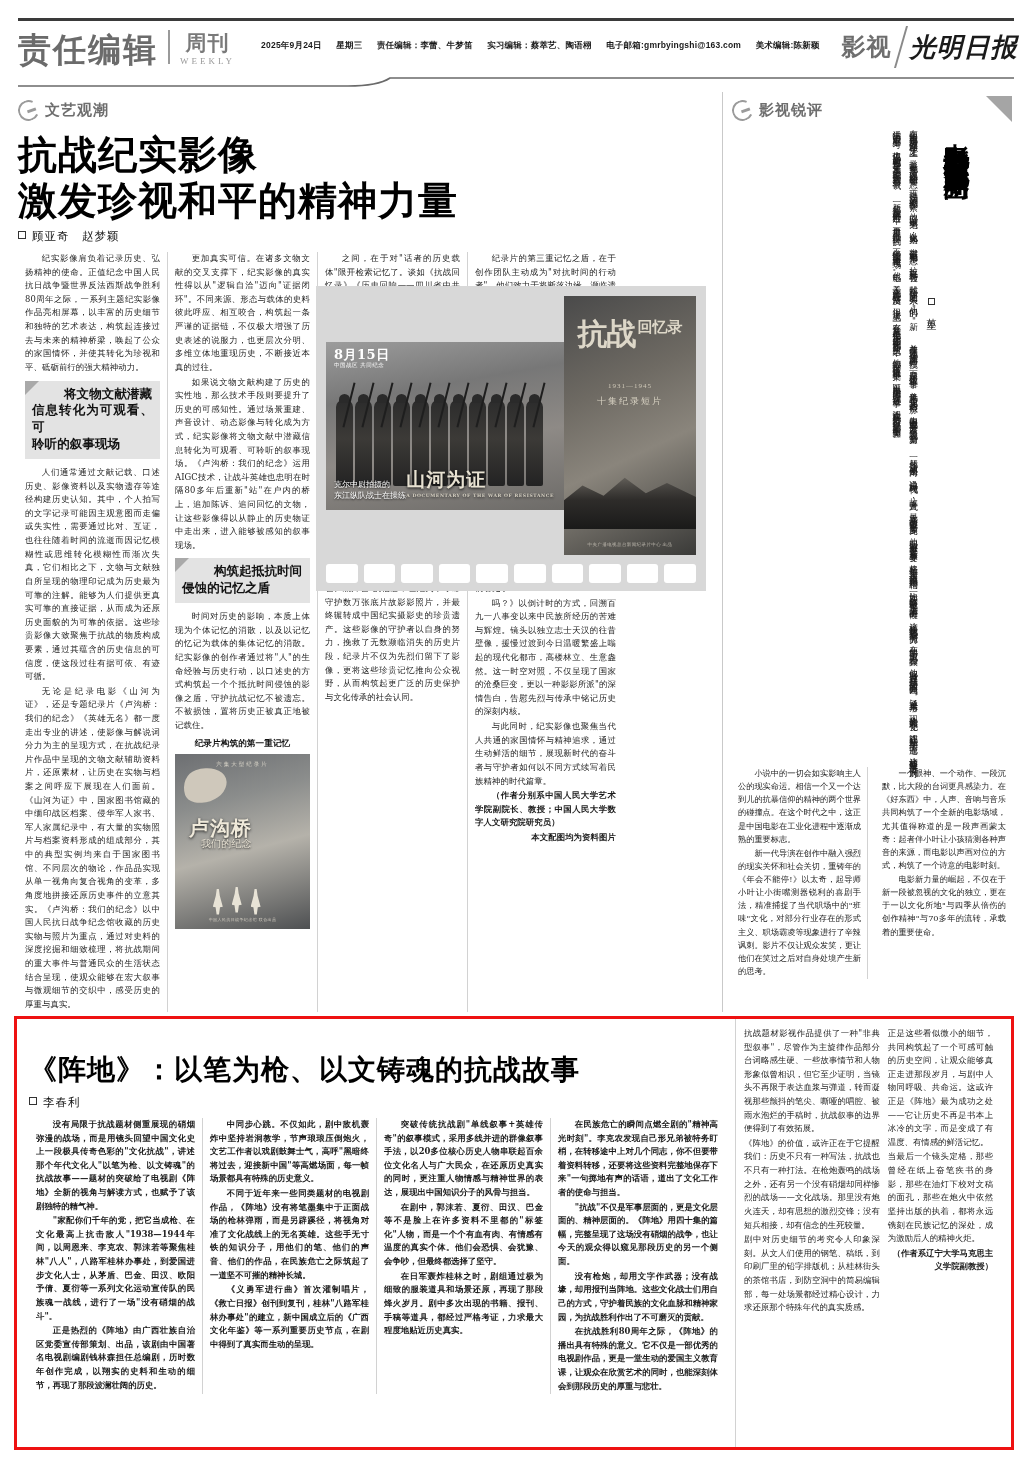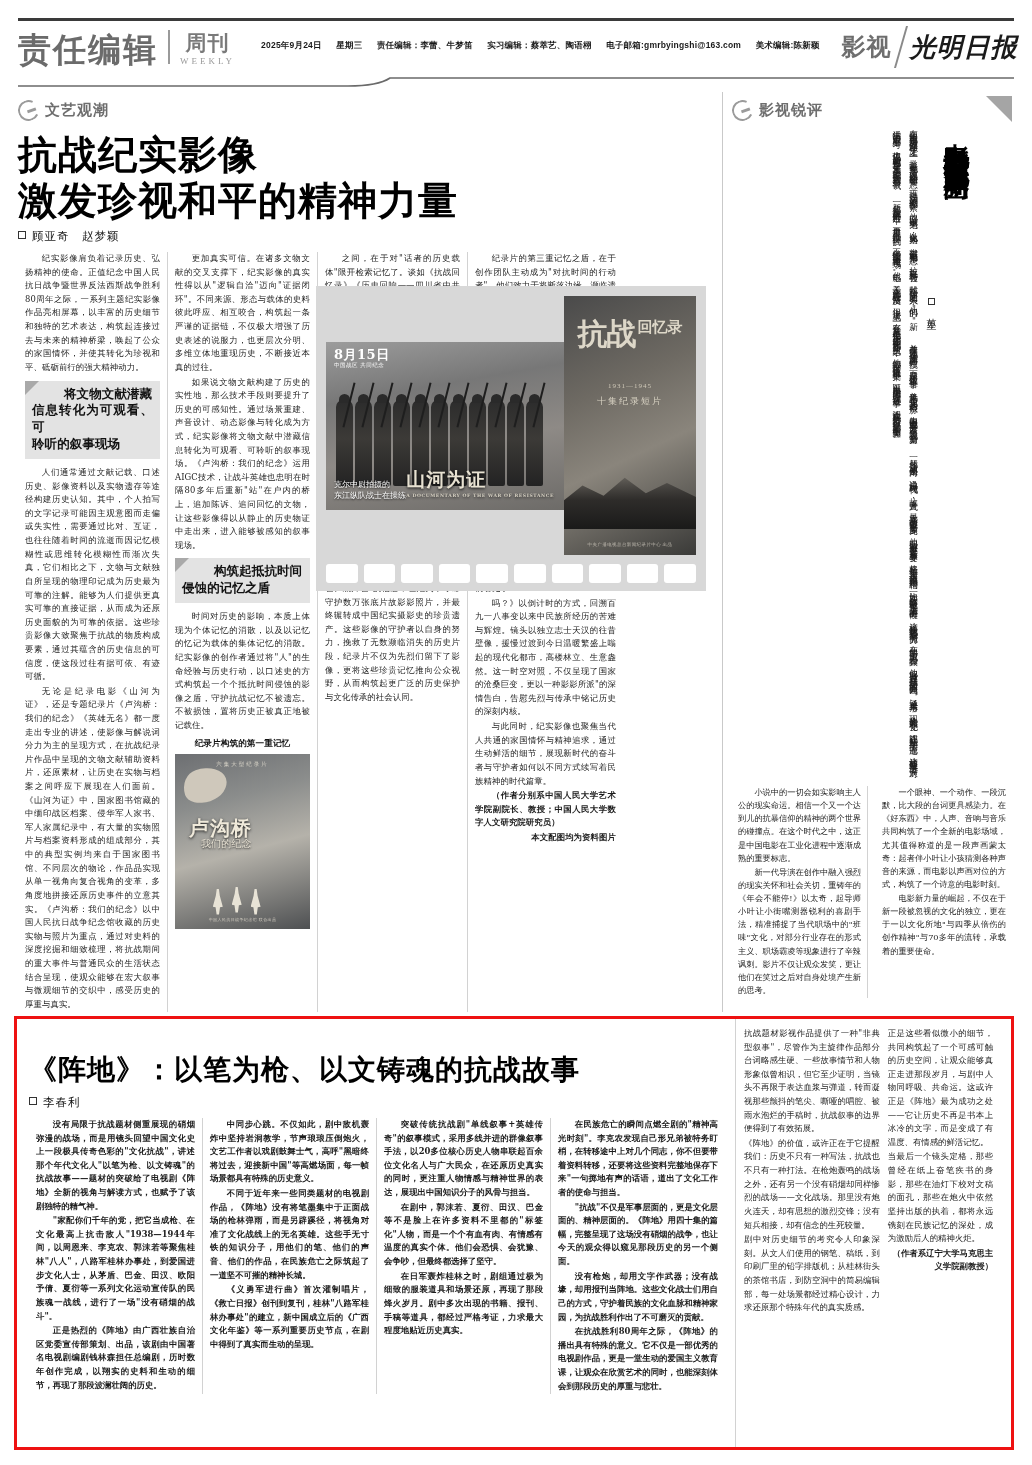--- a/index.html
+++ b/index.html
@@ -278,21 +278,21 @@
     font-family:"DejaVu Serif", serif; font-weight:bold;
     font-size:26px; line-height:1.12; letter-spacing:2px;
     color:#000; height:620px; margin-left:4px;
   }
   .r-byline {
     writing-mode:vertical-rl; text-orientation:upright;
     font-size:10px; letter-spacing:3px; color:#222;
     font-family:"DejaVu Serif", serif; margin-left:2px; padding-top:175px;
   }
   .r-byline .sq { display:inline-block; width:7px; height:7px; border:1px solid #333; margin-bottom:5px; }
-  .r-lower { display:flex; gap:8px; margin-top:23px; }
+  .r-lower { display:flex; gap:8px; margin-top:4px; }
   .r-col {
     font-size:8.2px; line-height:1.6; text-align:justify;
     font-family:"DejaVu Serif", serif; color:#1c1c1c;
     padding:0 6px; border-right:1px solid #d2d2d2;
   }
   .r-col:last-child { border-right:none; }
   .r-col p { margin:0 0 1px 0; text-indent:2em; }
   .credit { font-weight:bold; text-indent:2em; }
   .credit-right { font-weight:bold; text-align:right; text-indent:0; }
 

